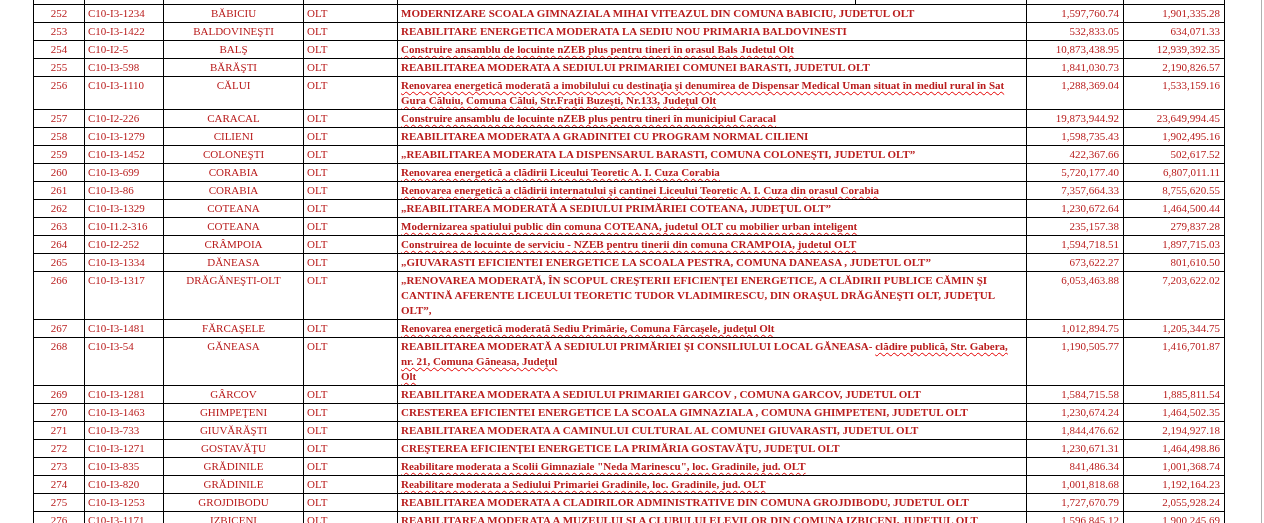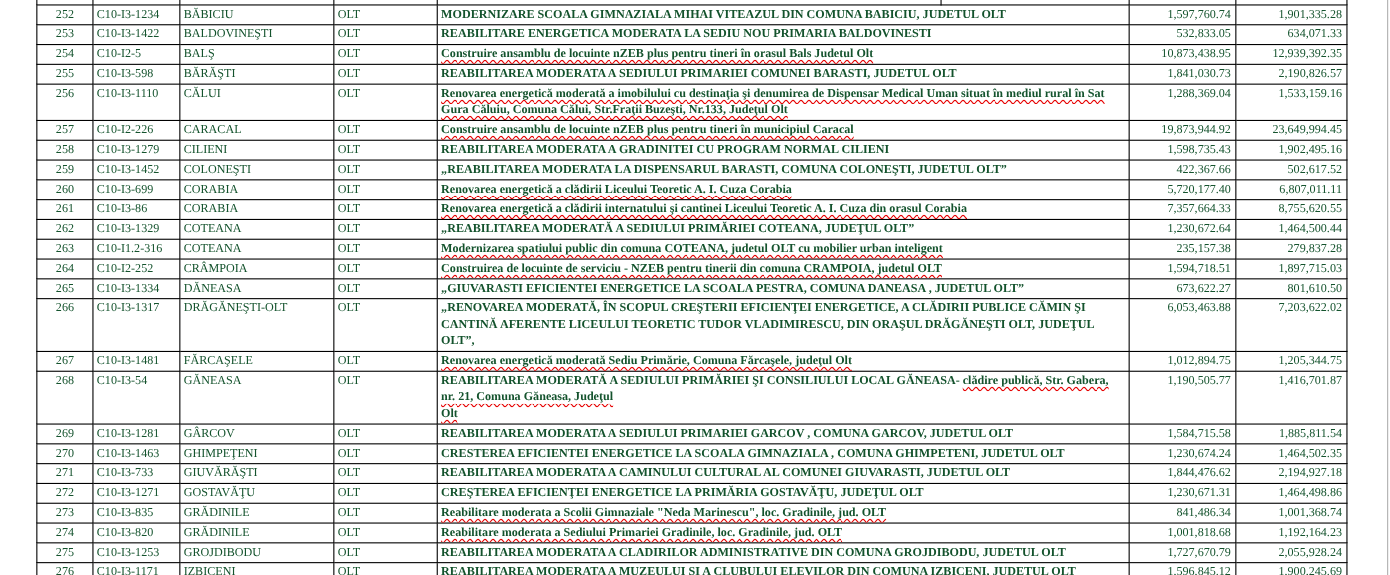--- a/index.html
+++ b/index.html
@@ -7,21 +7,21 @@
     padding: 0;
     background: #ffffff;
   }
   .page {
     position: relative;
     width: 1264px;
     height: 523px;
     overflow: hidden;
     background: #ffffff;
     font-family: "Liberation Serif", serif;
-    color: #14532d;
+    color: #b91c1c;
   }
   table.doc {
     position: absolute;
     left: 33px;
     top: 0;
     width: 1191px;
     border-collapse: collapse;
     table-layout: fixed;
   }
   td {
@@ -33,21 +33,21 @@
     overflow: hidden;
     word-wrap: break-word;
   }
   tr.sliver td {
     height: 4px;
     padding: 0;
     border-top: none;
   }
   .c-nr   { text-align: center; }
   .c-code { text-align: left; margin-left: 48px; }
-  .c-name { text-align: left; }
+  .c-name { text-align: center; }
   .c-cnty { text-align: left; }
   .c-desc { text-align: left; white-space: pre-line; font-weight: bold; }
   .c-amt  { text-align: right; padding-right: 4px; }
   .wavy {
     text-decoration: underline;
     text-decoration-style: wavy;
     text-decoration-color: #e60000;
     text-decoration-thickness: 1px;
     text-underline-offset: 2px;
   }

